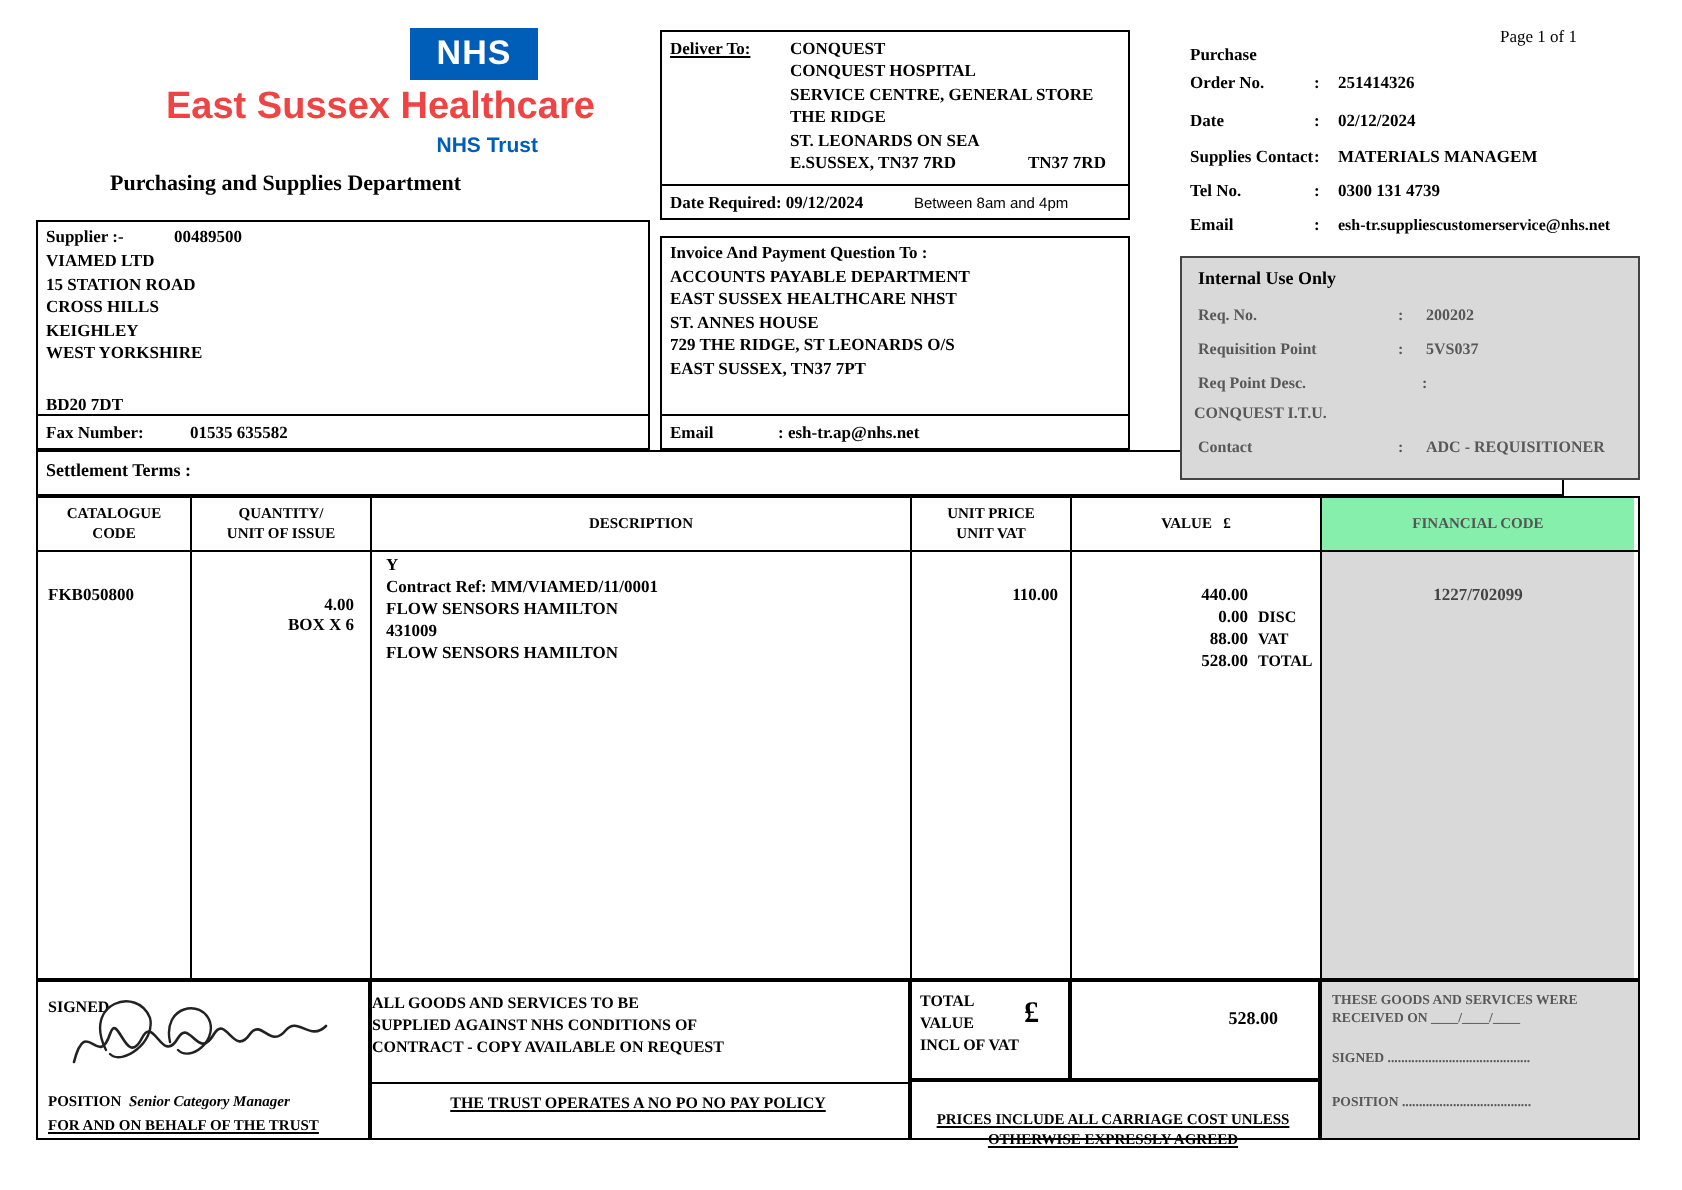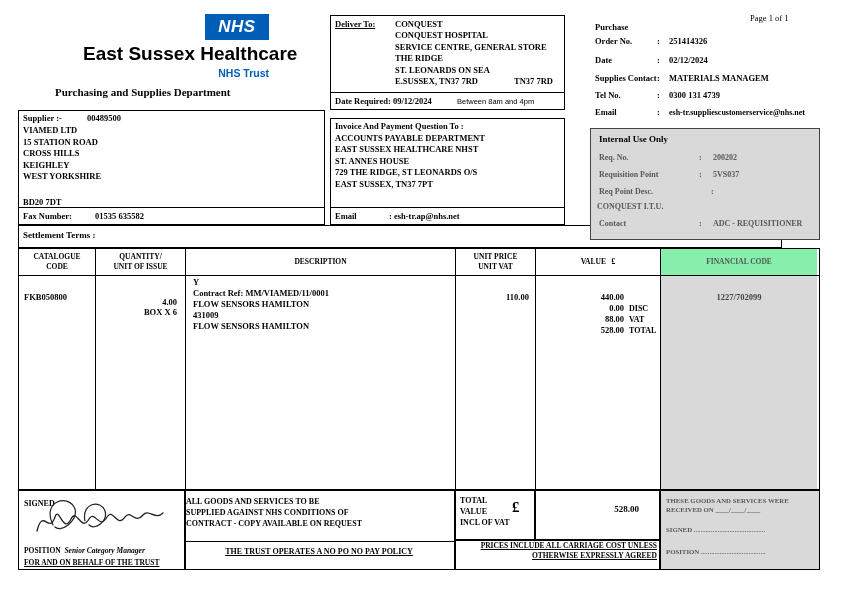--- a/index.html
+++ b/index.html
@@ -19,23 +19,23 @@
   .sfx{display:inline-block;width:30px;padding-left:5px;font-size:8px}
 </style>
 </head>
 <body>
 
 <div class="doc">
 
   <div class="t s85" style="left:750px;top:13px;font-weight:normal">Page 1 of 1</div>
 
   <div style="position:absolute;left:205px;top:14px;width:64px;height:26px;background:#005EB8;display:flex;align-items:center;justify-content:center">
-    <span class="sans" style="color:#fff;font-style:italic;font-weight:bold;font-size:17px;letter-spacing:.5px">NHS</span>
-  </div>
-  <div class="t sans" style="left:83px;top:43px;font-size:19px;color:#000000">East Sussex Healthcare</div>
+    <span class="sans" style="color:#fff;font-weight:bold;font-size:17px;letter-spacing:.5px">NHS</span>
+  </div>
+  <div class="t sans" style="left:83px;top:43px;font-size:19px;color:#ef4444">East Sussex Healthcare</div>
   <div class="t sans" style="left:205px;top:67px;width:64px;text-align:right;font-size:10.5px;color:#005EB8">NHS Trust</div>
   <div class="t s11" style="left:55px;top:86px">Purchasing and Supplies Department</div>
 
   <div class="box" style="left:330px;top:15px;width:235px;height:95px">
     <span class="t s85 u" style="left:4px;top:3px">Deliver To:</span>
     <div class="t s85 lines" style="left:64px;top:3px;line-height:11.4px">
       <div>CONQUEST</div>
       <div>CONQUEST HOSPITAL</div>
       <div>SERVICE CENTRE, GENERAL STORE</div>
       <div>THE RIDGE</div>
@@ -178,21 +178,21 @@
       <div>INCL OF VAT</div>
     </div>
     <div class="t" style="left:56px;top:8px;font-size:15px">£</div>
   </div>
 
   <div class="box" style="left:535px;top:490px;width:125px;height:50px">
     <div class="t s9" style="right:20px;top:13px">528.00</div>
   </div>
 
   <div class="box" style="left:455px;top:540px;width:205px;height:30px">
-    <div class="t s75 u lines" style="left:0;top:0;width:201px;text-align:right;line-height:10px">
+    <div class="t s75 u lines" style="left:0;top:14px;width:201px;text-align:center;line-height:10px">
       <div>PRICES INCLUDE ALL CARRIAGE COST UNLESS</div>
       <div>OTHERWISE EXPRESSLY AGREED</div>
     </div>
   </div>
 
   <div class="box" style="left:660px;top:490px;width:160px;height:80px;background:#d9d9d9">
     <div class="t gray lines" style="left:5px;top:5px;font-size:6.8px;line-height:9px">
       <div>THESE GOODS AND SERVICES WERE</div>
       <div>RECEIVED ON  ____/____/____</div>
     </div>

